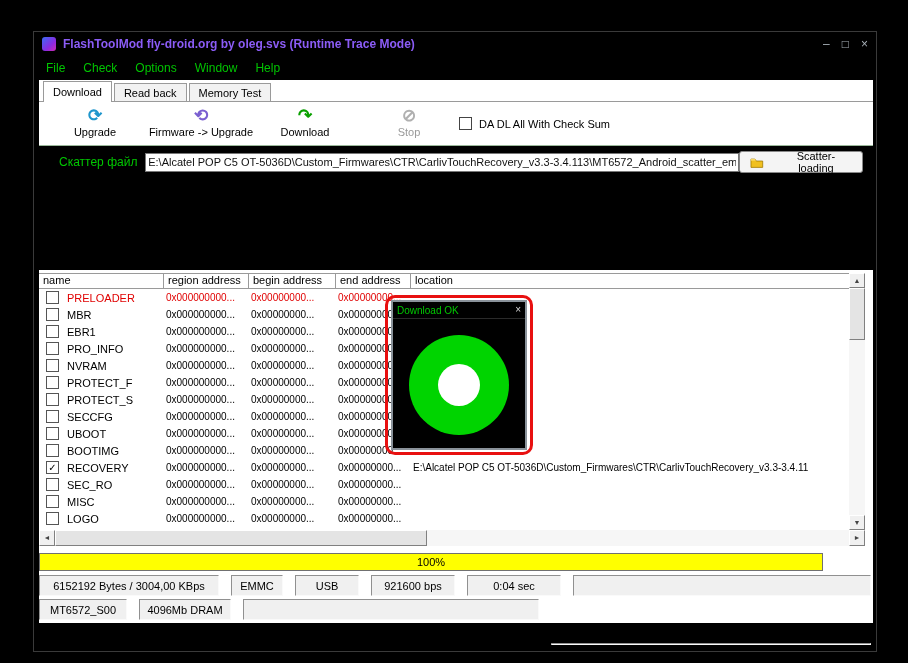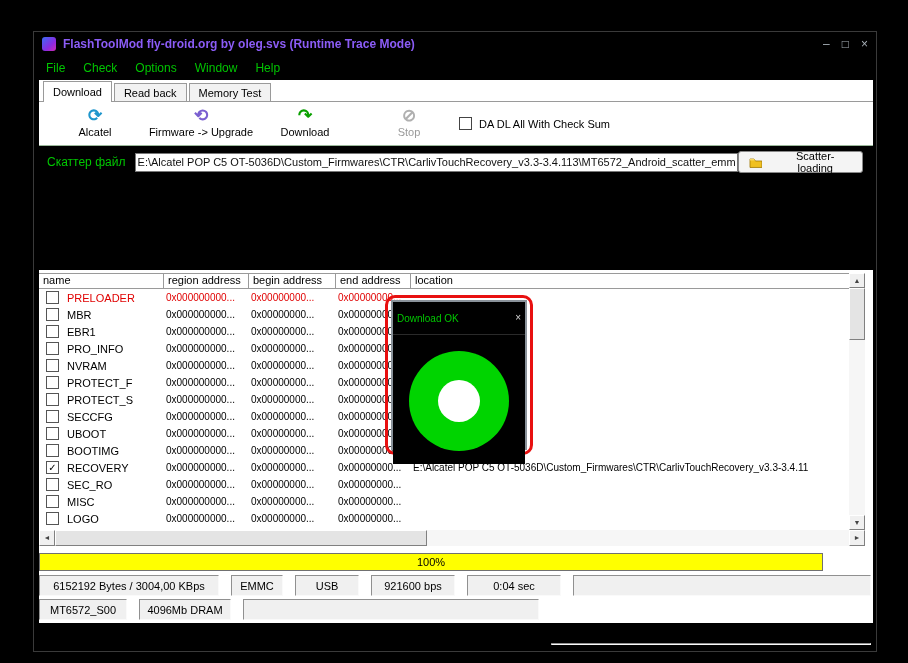--- a/index.html
+++ b/index.html
@@ -23,21 +23,21 @@
   .toolbar{position:absolute;top:23px;left:0;right:0;height:42px;background:#fff;}
   .tool{position:absolute;top:3px;display:flex;flex-direction:column;align-items:center;gap:1px;}
   .ticon{font-size:17px;line-height:19px;font-weight:bold;}
   .tlabel{font-size:11px;color:#000;white-space:nowrap;}
   .tool.disabled .tlabel{color:#9a9a9a;}
   .checksum{position:absolute;left:420px;top:14px;display:flex;align-items:center;gap:7px;}
   .cb{width:11px;height:11px;border:1px solid #444;background:#fff;display:inline-block;font-size:10px;line-height:11px;text-align:center;}
   
   .scatterlog{position:absolute;top:65px;left:0;right:0;height:125px;background:#000;border-top:1px solid #9ab89a;box-sizing:border-box;}
   .scatter-row{height:32px;display:flex;align-items:center;}
-  .scatter-label{margin-left:8px;width:88px;font-size:12px;color:#00c800;white-space:nowrap;}
+  .scatter-label{margin-left:20px;width:88px;font-size:12px;color:#00c800;white-space:nowrap;}
   .scatter-input{width:600px;height:17px;background:#fff;color:#111;border:1px solid #777;font-size:11px;font-family:"Liberation Sans",sans-serif;padding:0 2px;white-space:nowrap;overflow:hidden;}
   .scatter-btn{margin-left:auto;margin-right:10px;height:22px;display:flex;align-items:center;gap:16px;background:#f4f4f4;border:1px solid #888;border-radius:3px;padding:8px 10px;font-size:11px;font-family:"Liberation Sans",sans-serif;}
   .logarea{height:92px;background:#000;}
   
   .thead{position:absolute;top:193px;left:0;width:810px;height:14px;display:flex;background:#fff;border-top:1px solid #9a9a9a;border-bottom:1px solid #9a9a9a;box-sizing:content-box;font-size:11px;line-height:13px;color:#000;}
   .th{border-right:1px solid #9a9a9a;padding-left:4px;box-sizing:border-box;overflow:hidden;white-space:nowrap;}
   .th-name{width:125px;} .th-region{width:85px;} .th-begin{width:87px;} .th-end{width:75px;} .th-loc{flex:1;border-right:none;}
   .tbody{position:absolute;top:209px;left:0;width:810px;}
   .trow{height:17px;display:flex;align-items:center;font-size:11px;color:#000;}
   .trow.red{color:#e00000;}
@@ -52,21 +52,21 @@
   .sthumb{position:absolute;background:#e4e4e4;border:1px solid;border-color:#fff #808080 #808080 #fff;box-sizing:border-box;}
   
   .progress{position:absolute;top:473px;left:0;width:784px;height:18px;background:#ffff00;border:1px solid #707070;box-sizing:border-box;text-align:center;font-size:11px;line-height:16px;color:#000;}
   
   .statusrow{position:absolute;left:0;right:2px;display:flex;gap:12px;height:21px;}
   .scell{background:#f0f0f0;border:1px solid;border-color:#909090 #fafafa #fafafa #909090;box-sizing:border-box;display:flex;align-items:center;justify-content:center;font-size:11px;color:#000;overflow:hidden;white-space:nowrap;}
   .scell.left{justify-content:flex-start;padding-left:6px;margin-top:44px;}
   
   .annotation{position:absolute;left:385px;top:295px;width:148px;height:160px;border:3px solid #e81010;border-radius:10px;box-sizing:border-box;z-index:20;}
   .popup{position:absolute;left:391px;top:300px;width:136px;height:150px;background:#000;border:2px solid #8a929a;box-sizing:border-box;z-index:21;}
-  .popup-title{height:16px;display:flex;align-items:center;padding:8px 4px;background:#000;border-bottom:1px solid #2a2a2a;}
+  .popup-title{height:16px;display:flex;align-items:center;padding:0 4px;background:#000;border-bottom:1px solid #2a2a2a;}
   .popup-title-text{color:#00c800;font-size:10px;}
   .popup-close{margin-left:auto;color:#d8d8d8;font-size:10px;line-height:10px;}
   .popup-body{position:relative;height:129px;background:#000;}
   .donut{position:absolute;left:50%;top:51%;transform:translate(-50%,-50%);width:100px;height:100px;border-radius:50%;background:#00d400;}
   .donut-hole{position:absolute;left:50%;top:50%;transform:translate(-50%,-50%);width:42px;height:42px;border-radius:50%;background:#fff;}
 </style>
 </head>
 <body>
 
 <div class="window">
@@ -93,21 +93,21 @@
 
     <div class="tabstrip">
       <div class="tab active">Download</div>
       <div class="tab">Read back</div>
       <div class="tab">Memory Test</div>
     </div>
 
     <div class="toolbar">
       <div class="tool" style="left:26px;width:60px">
         <span class="ticon" style="color:#1f96cc">⟳</span>
-        <span class="tlabel">Alcatel</span>
+        <span class="tlabel">Upgrade</span>
       </div>
       <div class="tool" style="left:108px;width:108px">
         <span class="ticon" style="color:#7a5fd0">⟲</span>
         <span class="tlabel">Firmware -&gt; Upgrade</span>
       </div>
       <div class="tool" style="left:234px;width:64px">
         <span class="ticon" style="color:#0aa000">↷</span>
         <span class="tlabel">Download</span>
       </div>
       <div class="tool disabled" style="left:344px;width:52px">

